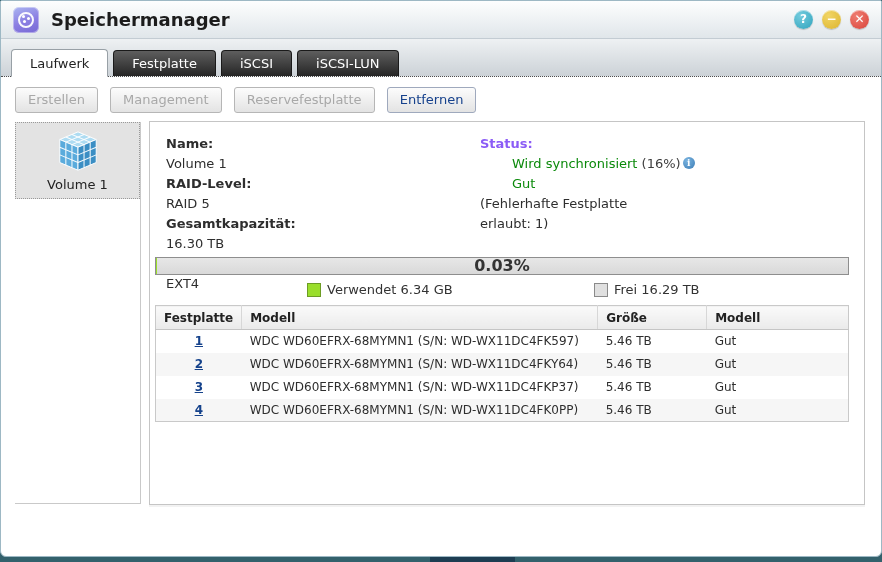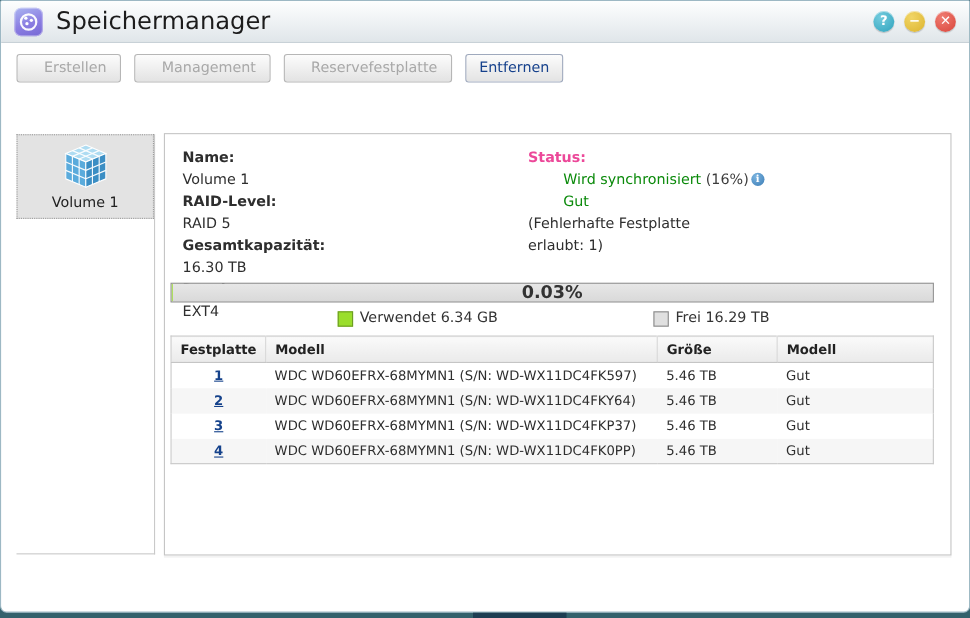--- a/index.html
+++ b/index.html
@@ -31,21 +31,21 @@
   }
   .app-icon::before {
     content:""; position:absolute; left:5px; top:5px; width:12px; height:12px;
     border:2px solid rgba(255,255,255,.95); border-radius:50%;
   }
   .app-icon::after {
     content:""; position:absolute; left:10px; top:13px; width:3px; height:3px;
     background:#fff; border-radius:50%;
     box-shadow:4px -3px 0 #fff, -1px -5px 0 #fff;
   }
-  .title { font-size:22px; font-weight:normal; color:#1c1c1c; margin-left:12px; }
+  .title { font-size:18px; font-weight:bold; color:#1c1c1c; margin-left:12px; }
   .win-controls { margin-left:auto; display:flex; gap:9px; }
   .ctrl {
     width:19px; height:19px; border-radius:50%; color:#fff; cursor:default;
     font-size:12px; font-weight:bold; line-height:19px; text-align:center;
     box-shadow:inset 0 1px 0 rgba(255,255,255,.5), 0 1px 1px rgba(0,0,0,.2);
   }
   .ctrl-help  { background:radial-gradient(circle at 35% 30%,#74ccde,#2fa3bd); }
   .ctrl-min   { background:radial-gradient(circle at 35% 30%,#f1d565,#dcb42e); }
   .ctrl-close { background:radial-gradient(circle at 35% 30%,#ef7d72,#d9443a); }
 
@@ -68,21 +68,21 @@
     border:1px solid #1a1a1a; border-bottom:none;
   }
 
   
   .toolbar { padding:10px 0 0 14px; height:43px; background:#fff; }
   .btn {
     display:inline-block; padding:4px 12px 5px; margin-right:8px;
     border:1px solid #b6b6b6; border-radius:3px;
     background:linear-gradient(#fcfcfc,#e3e3e3); font-size:13px; cursor:default;
   }
-  .btn-disabled { color:#a8a8a8;padding-left:24px; }
+  .btn-disabled { color:#a8a8a8; }
   .btn-primary  { color:#16418c; border-color:#9fa9bd; }
 
   
   .sidebar {
     position:absolute; left:14px; top:121px; width:126px; height:382px;
     background:#fff; border-right:1px solid #c9c9c9; border-bottom:1px solid #c9c9c9;
   }
   .volume-item {
     width:100%; height:77px; background:#e3e3e3; border:1px dotted #999;
     display:flex; flex-direction:column; align-items:center; justify-content:center;
@@ -92,21 +92,21 @@
 
   
   .main-panel {
     position:absolute; left:148px; top:120px; width:716px; height:384px;
     background:#fff; border:1px solid #c5c5c5; box-shadow:0 2px 0 rgba(0,0,0,.05);
   }
   .detail-col-left  { position:absolute; left:16px;  top:12px; }
   .detail-col-right { position:absolute; left:330px; top:12px; }
   .detail-row { display:flex; min-height:28px; line-height:20px;flex-direction:column; }
   .detail-col-left  .detail-label { width:140px; font-weight:bold; color:#2e2e2e; }
-  .detail-col-right .detail-label { width:150px; font-weight:bold; color:#ec4899; }
+  .detail-col-right .detail-label { width:150px; font-weight:bold; color:#8b5cf6; }
   .detail-value { color:#2e2e2e; }
   .text-green { color:#0b8a0b;margin-left:32px; }
   .pct { color:#3d3d3d; }
   .note-block { width:190px; }
   .info-icon {
     display:inline-block; width:12px; height:12px; border-radius:50%;
     background:radial-gradient(circle at 35% 30%,#7ab4e0,#3c7cb5);
     color:#fff; font-size:9px; font-weight:bold; line-height:12px; text-align:center;
     font-family:"DejaVu Serif","Liberation Serif",serif;
     vertical-align:2px; margin-left:2px; cursor:default;
@@ -153,20 +153,26 @@
   <div class="titlebar">
     <div class="app-icon"></div>
     <div class="title">Speichermanager</div>
     <div class="win-controls">
       <div class="ctrl ctrl-help">?</div>
       <div class="ctrl ctrl-min">−</div>
       <div class="ctrl ctrl-close">✕</div>
     </div>
   </div>
 
+  <div class="tabstrip">
+    <div class="tab tab-active">Laufwerk</div>
+    <div class="tab tab-inactive">Festplatte</div>
+    <div class="tab tab-inactive">iSCSI</div>
+    <div class="tab tab-inactive">iSCSI-LUN</div>
+  </div>
 
   <div class="toolbar">
     <span class="btn btn-disabled">Erstellen</span>
     <span class="btn btn-disabled">Management</span>
     <span class="btn btn-disabled">Reservefestplatte</span>
     <span class="btn btn-primary">Entfernen</span>
   </div>
 
   <div class="sidebar">
     <div class="volume-item">

